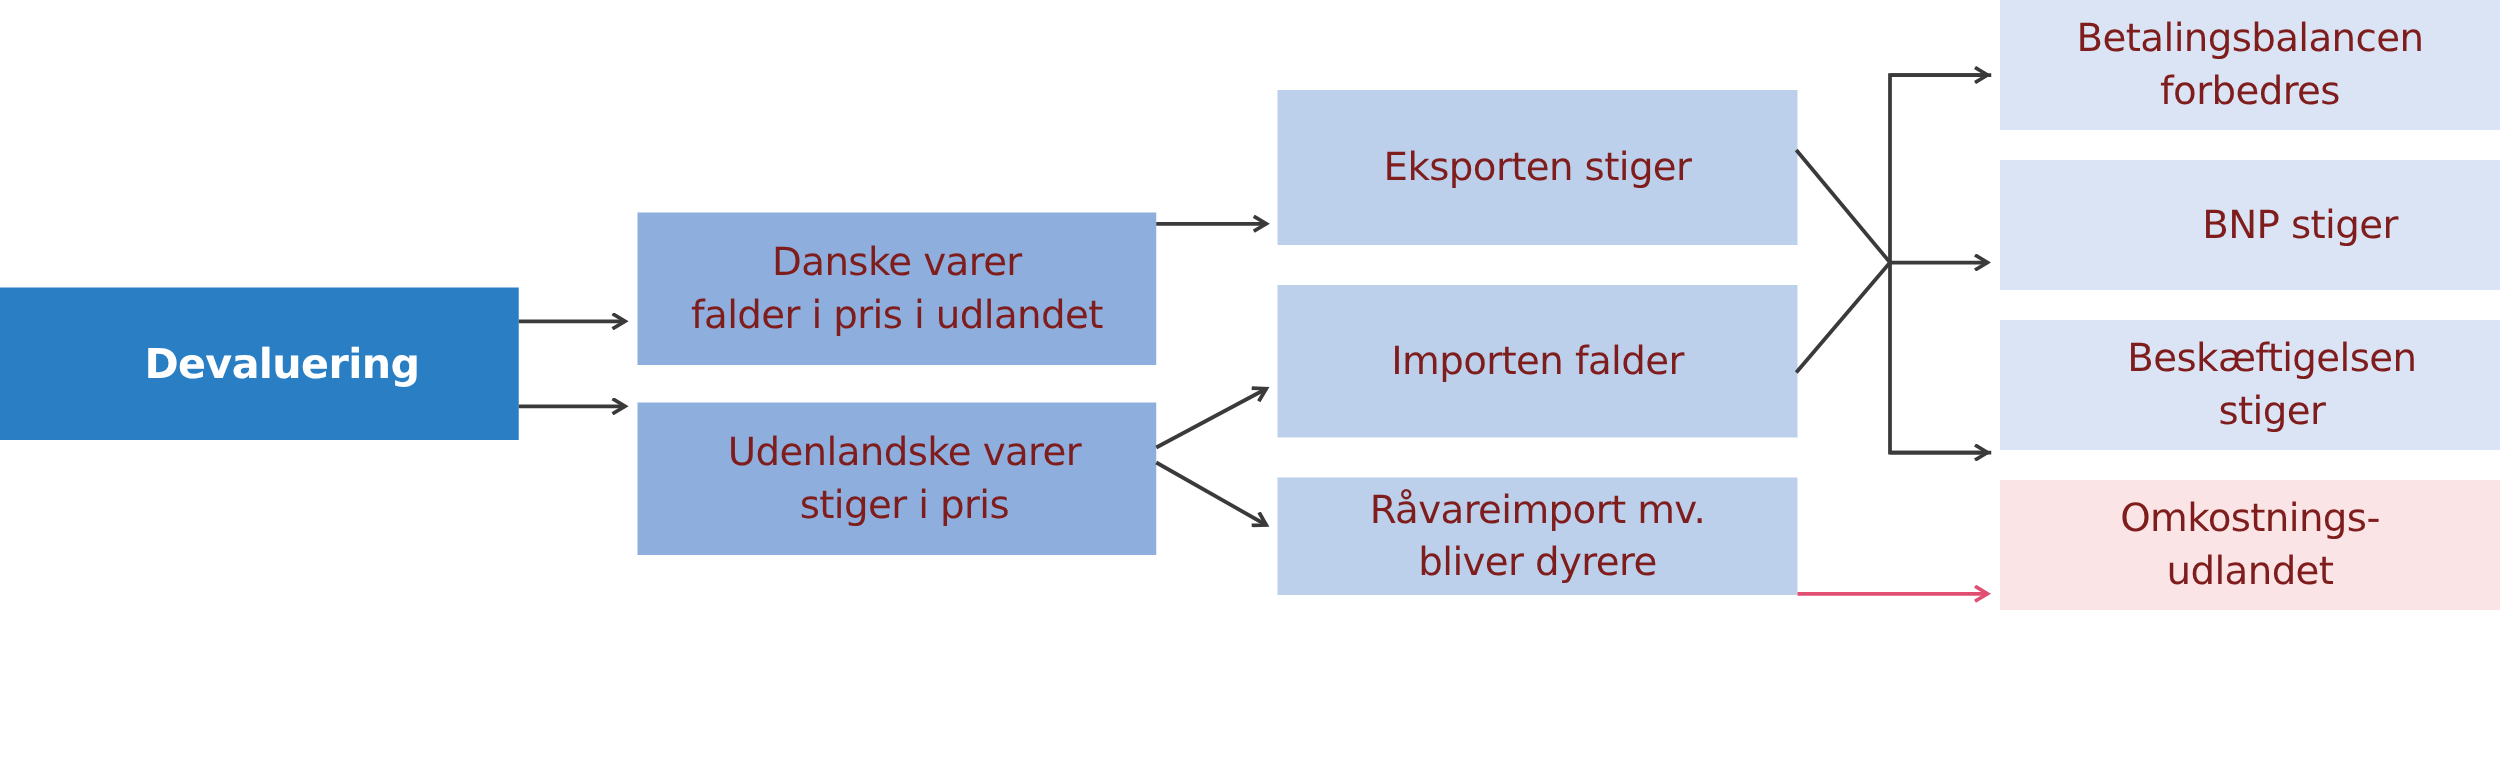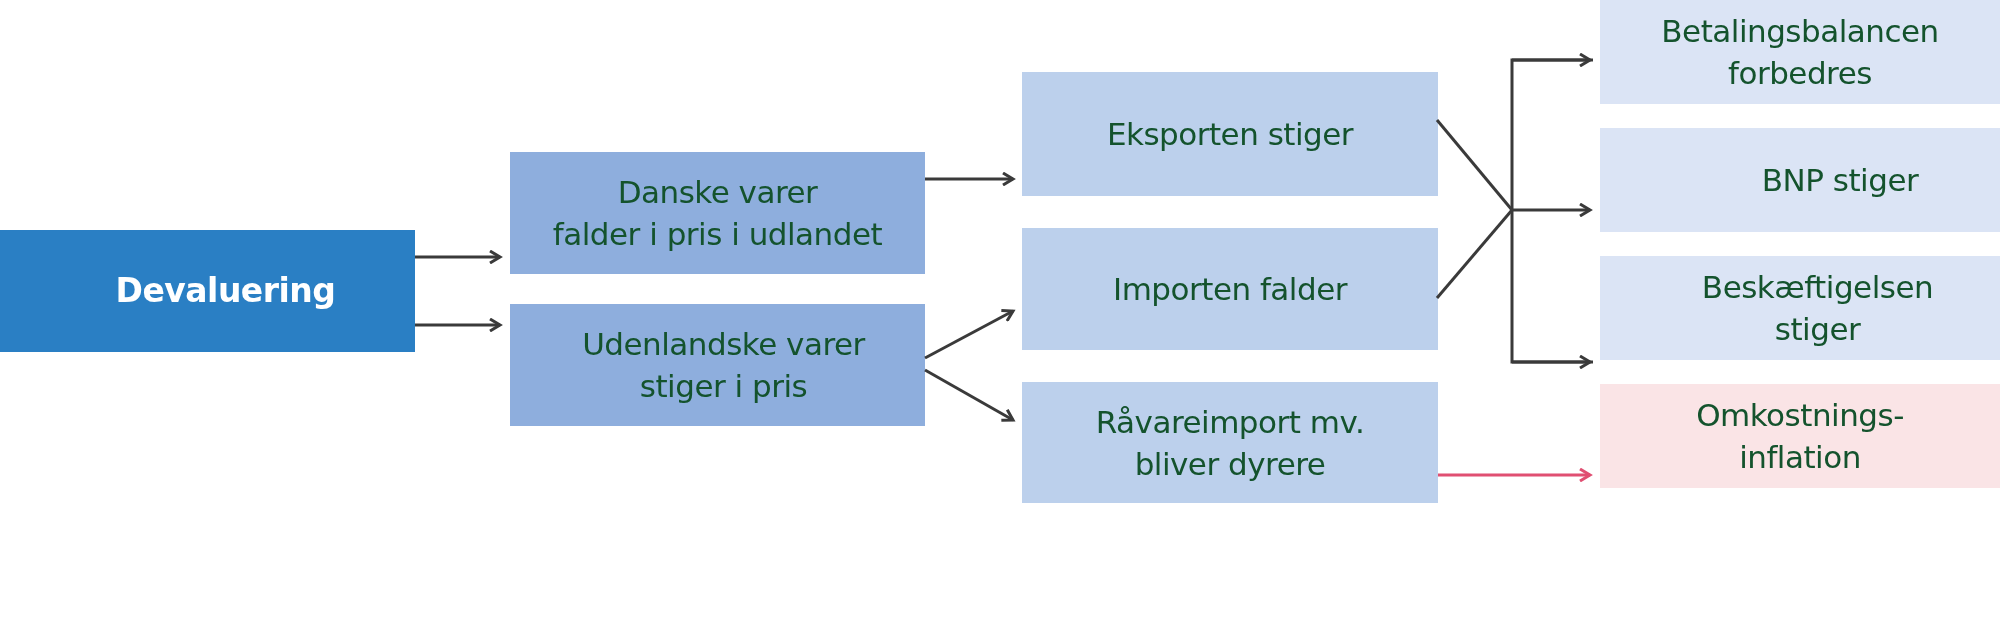--- a/index.html
+++ b/index.html
@@ -1,55 +1,55 @@
 <!DOCTYPE html>
 <html><head>
 <meta charset="utf-8">
 <style>
   html, body { margin:0; padding:0; background:#ffffff; }
   body { width:2000px; height:618px; position:relative; overflow:hidden;
          font-family:"DejaVu Sans", "Liberation Sans", sans-serif; }
   .box { position:absolute; display:flex; align-items:center; justify-content:center;
-         text-align:center; box-sizing:border-box; color:#14532d; font-size:31px;
+         text-align:center; box-sizing:border-box; color:#7f1d1d; font-size:31px;
          line-height:42px; white-space:pre-line; letter-spacing:-0.5px; }
   .b-root { background:#2a7fc4; color:#ffffff; font-weight:bold; font-size:33px; }
-  .b-col2 { background:#8eaedd; }
+  .b-col2 { background:#8eaedd;margin-top:18px; }
   .b-col3 { background:#bcd0ec; }
   .b-col4 { background:#dbe4f5; }
   .b-pink { background:#fae4e6; }
   svg.arrows { position:absolute; left:0; top:0; }
 </style>
 </head>
 <body>
 
 <div class="box b-root" style="left:0; top:230px; width:415px; height:122px;padding-left:36px;">Devaluering</div>
 
 <div class="box b-col2" style="left:510px; top:152px; width:415px; height:122px;">Danske varer
 falder i pris i udlandet</div>
 
 <div class="box b-col2" style="left:510px; top:304px; width:415px; height:122px;padding-left:12px;">Udenlandske varer
 stiger i pris</div>
 
 <div class="box b-col3" style="left:1022px; top:72px; width:416px; height:124px;">Eksporten stiger</div>
 
 <div class="box b-col3" style="left:1022px; top:228px; width:416px; height:122px;text-align:center;">Importen falder</div>
 
-<div class="box b-col3" style="left:1022px; top:382px; width:416px; height:121px;">Råvareimport mv.
+<div class="box b-col3" style="left:1022px; top:382px; width:416px; height:94px;">Råvareimport mv.
 bliver dyrere</div>
 
 <div class="box b-col4" style="left:1600px; top:0; width:400px; height:104px;">Betalingsbalancen
 forbedres</div>
 
 <div class="box b-col4" style="left:1600px; top:128px; width:480px; height:104px;">BNP stiger</div>
 
 <div class="box b-col4" style="left:1600px; top:256px; width:400px; height:104px;padding-left:35px;">Beskæftigelsen
 stiger</div>
 
 <div class="box b-pink" style="left:1600px; top:384px; width:400px; height:104px;">Omkostnings-
-inflation</div>
+udlandet</div>
 
 <svg class="arrows" width="2000" height="618" viewBox="0 0 2000 618">
   <defs>
     <marker id="ah" markerWidth="14" markerHeight="14" refX="11" refY="7" orient="auto" markerUnits="userSpaceOnUse">
       <path d="M1,1 L11,7 L1,13" fill="none" stroke="#3a3a3a" stroke-width="3"></path>
     </marker>
     <marker id="ahr" markerWidth="14" markerHeight="14" refX="11" refY="7" orient="auto" markerUnits="userSpaceOnUse">
       <path d="M1,1 L11,7 L1,13" fill="none" stroke="#e04f72" stroke-width="3"></path>
     </marker>
   </defs>

